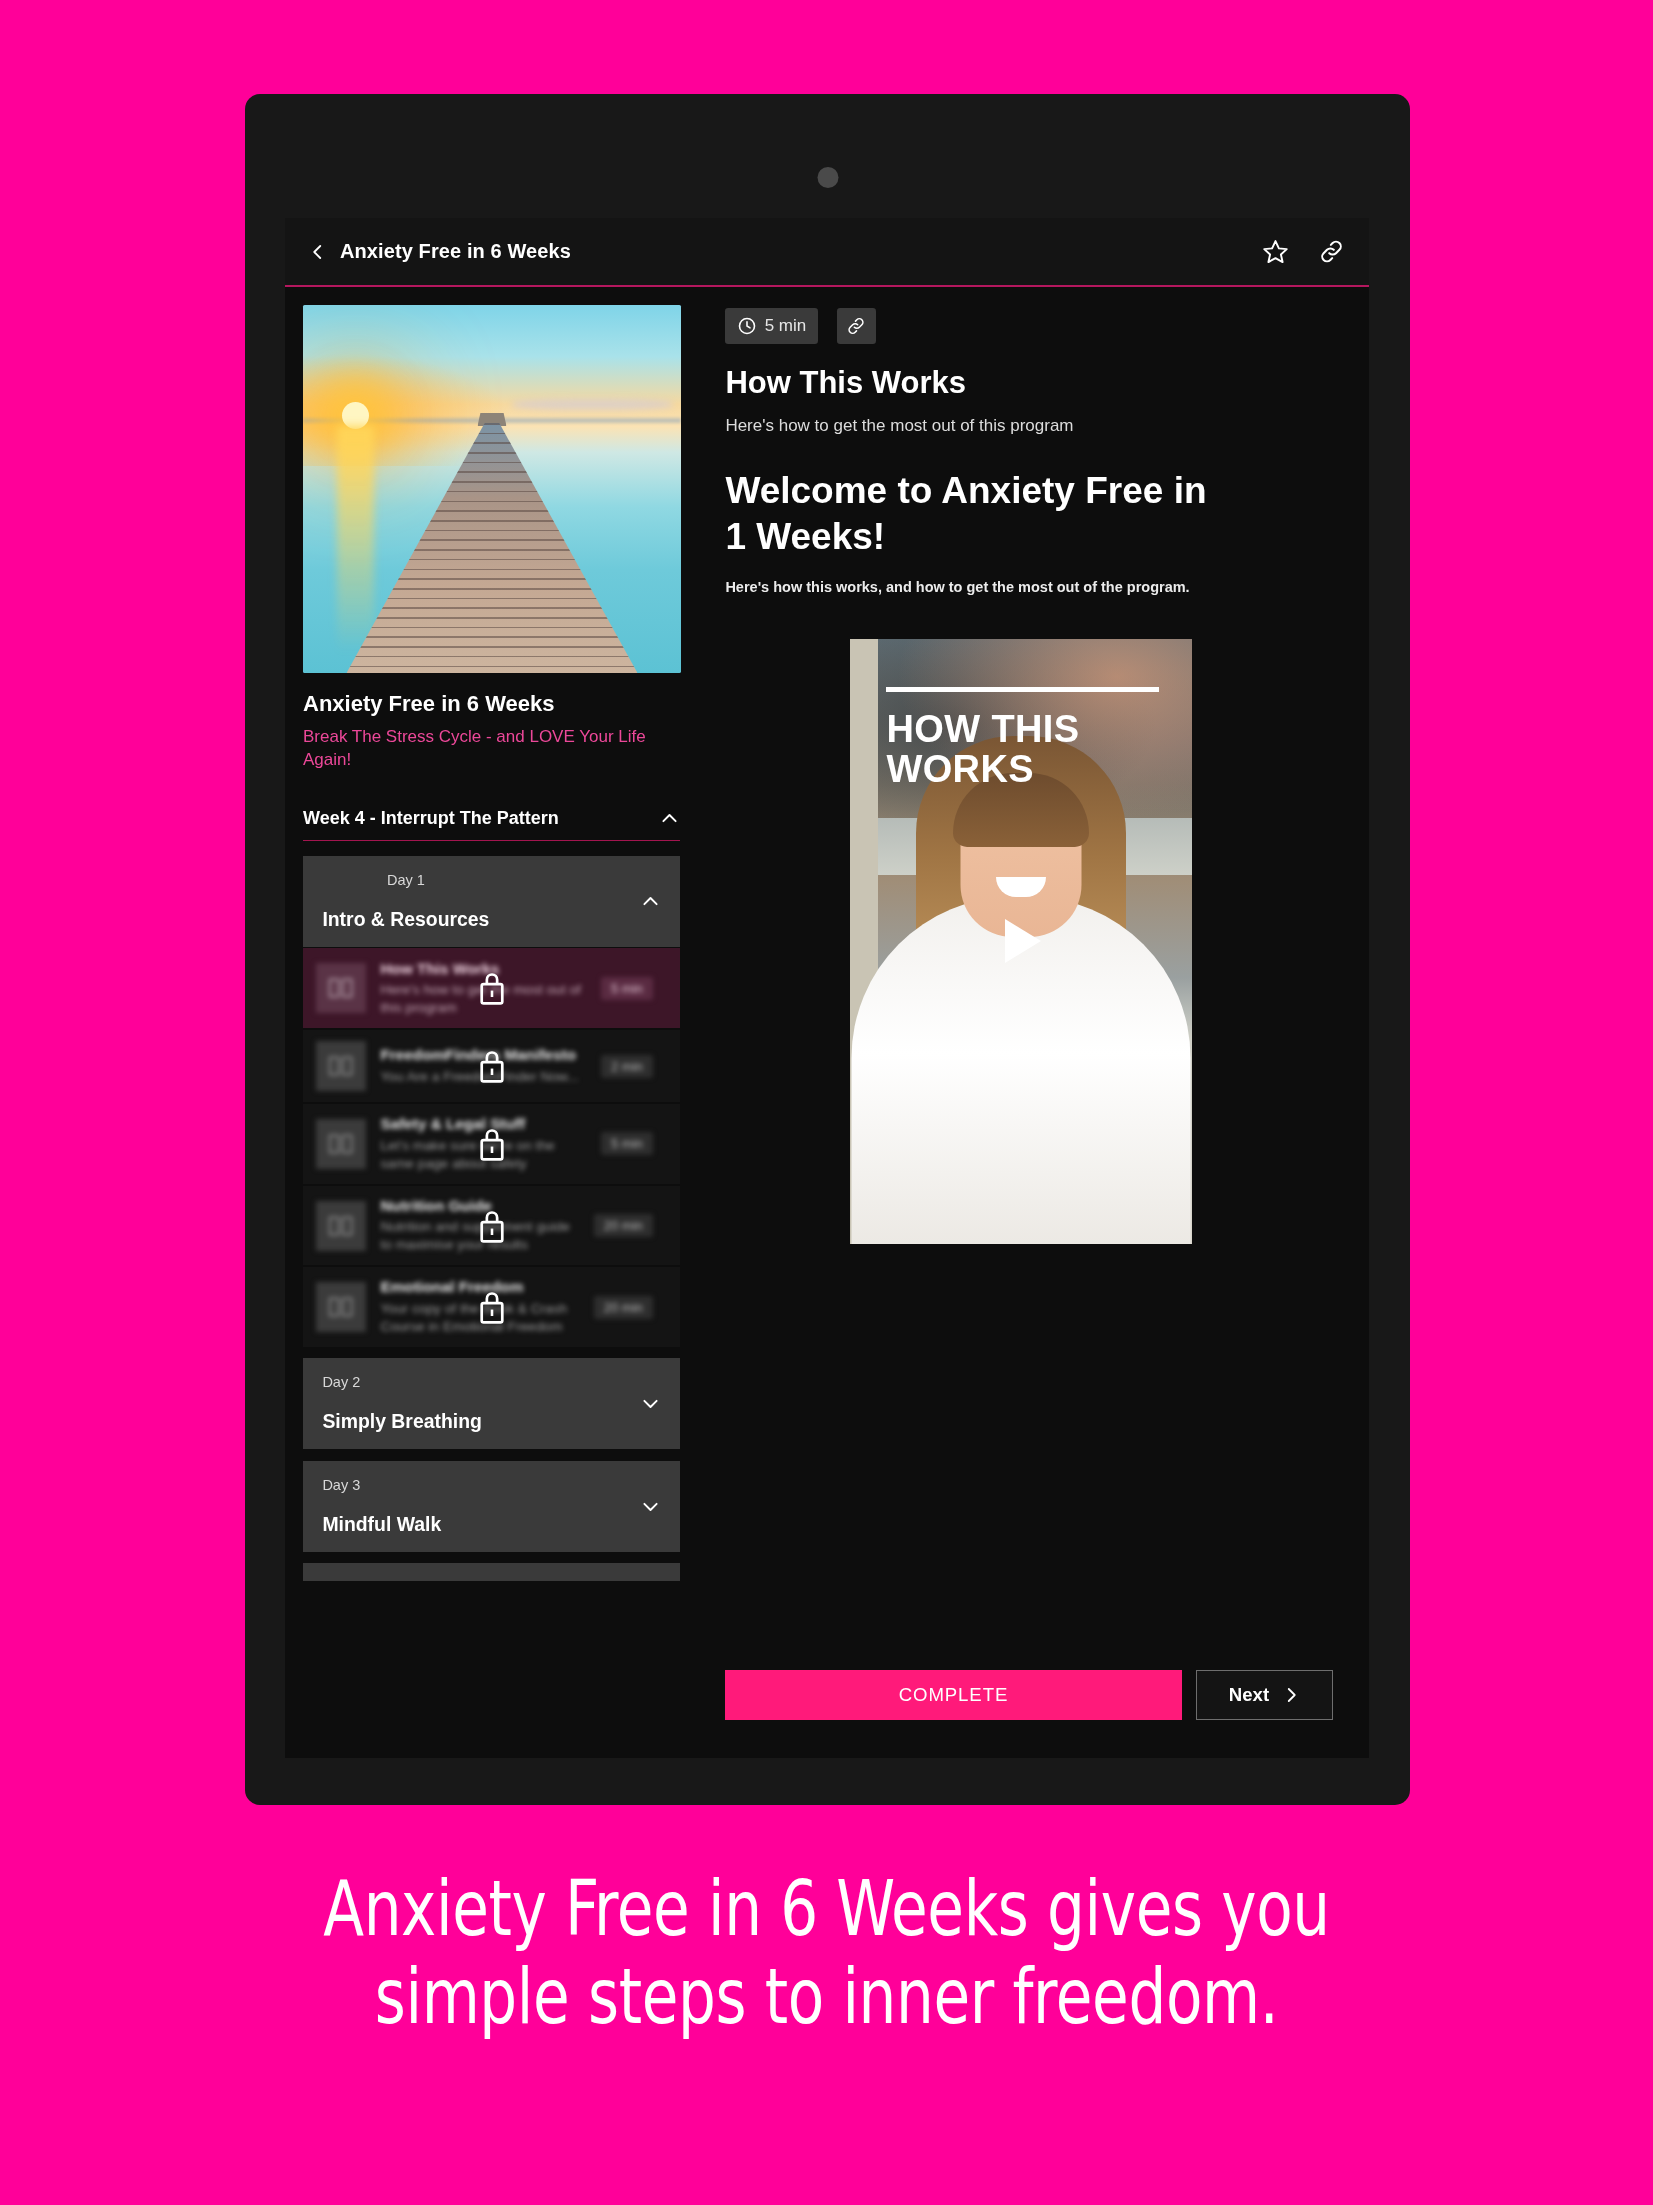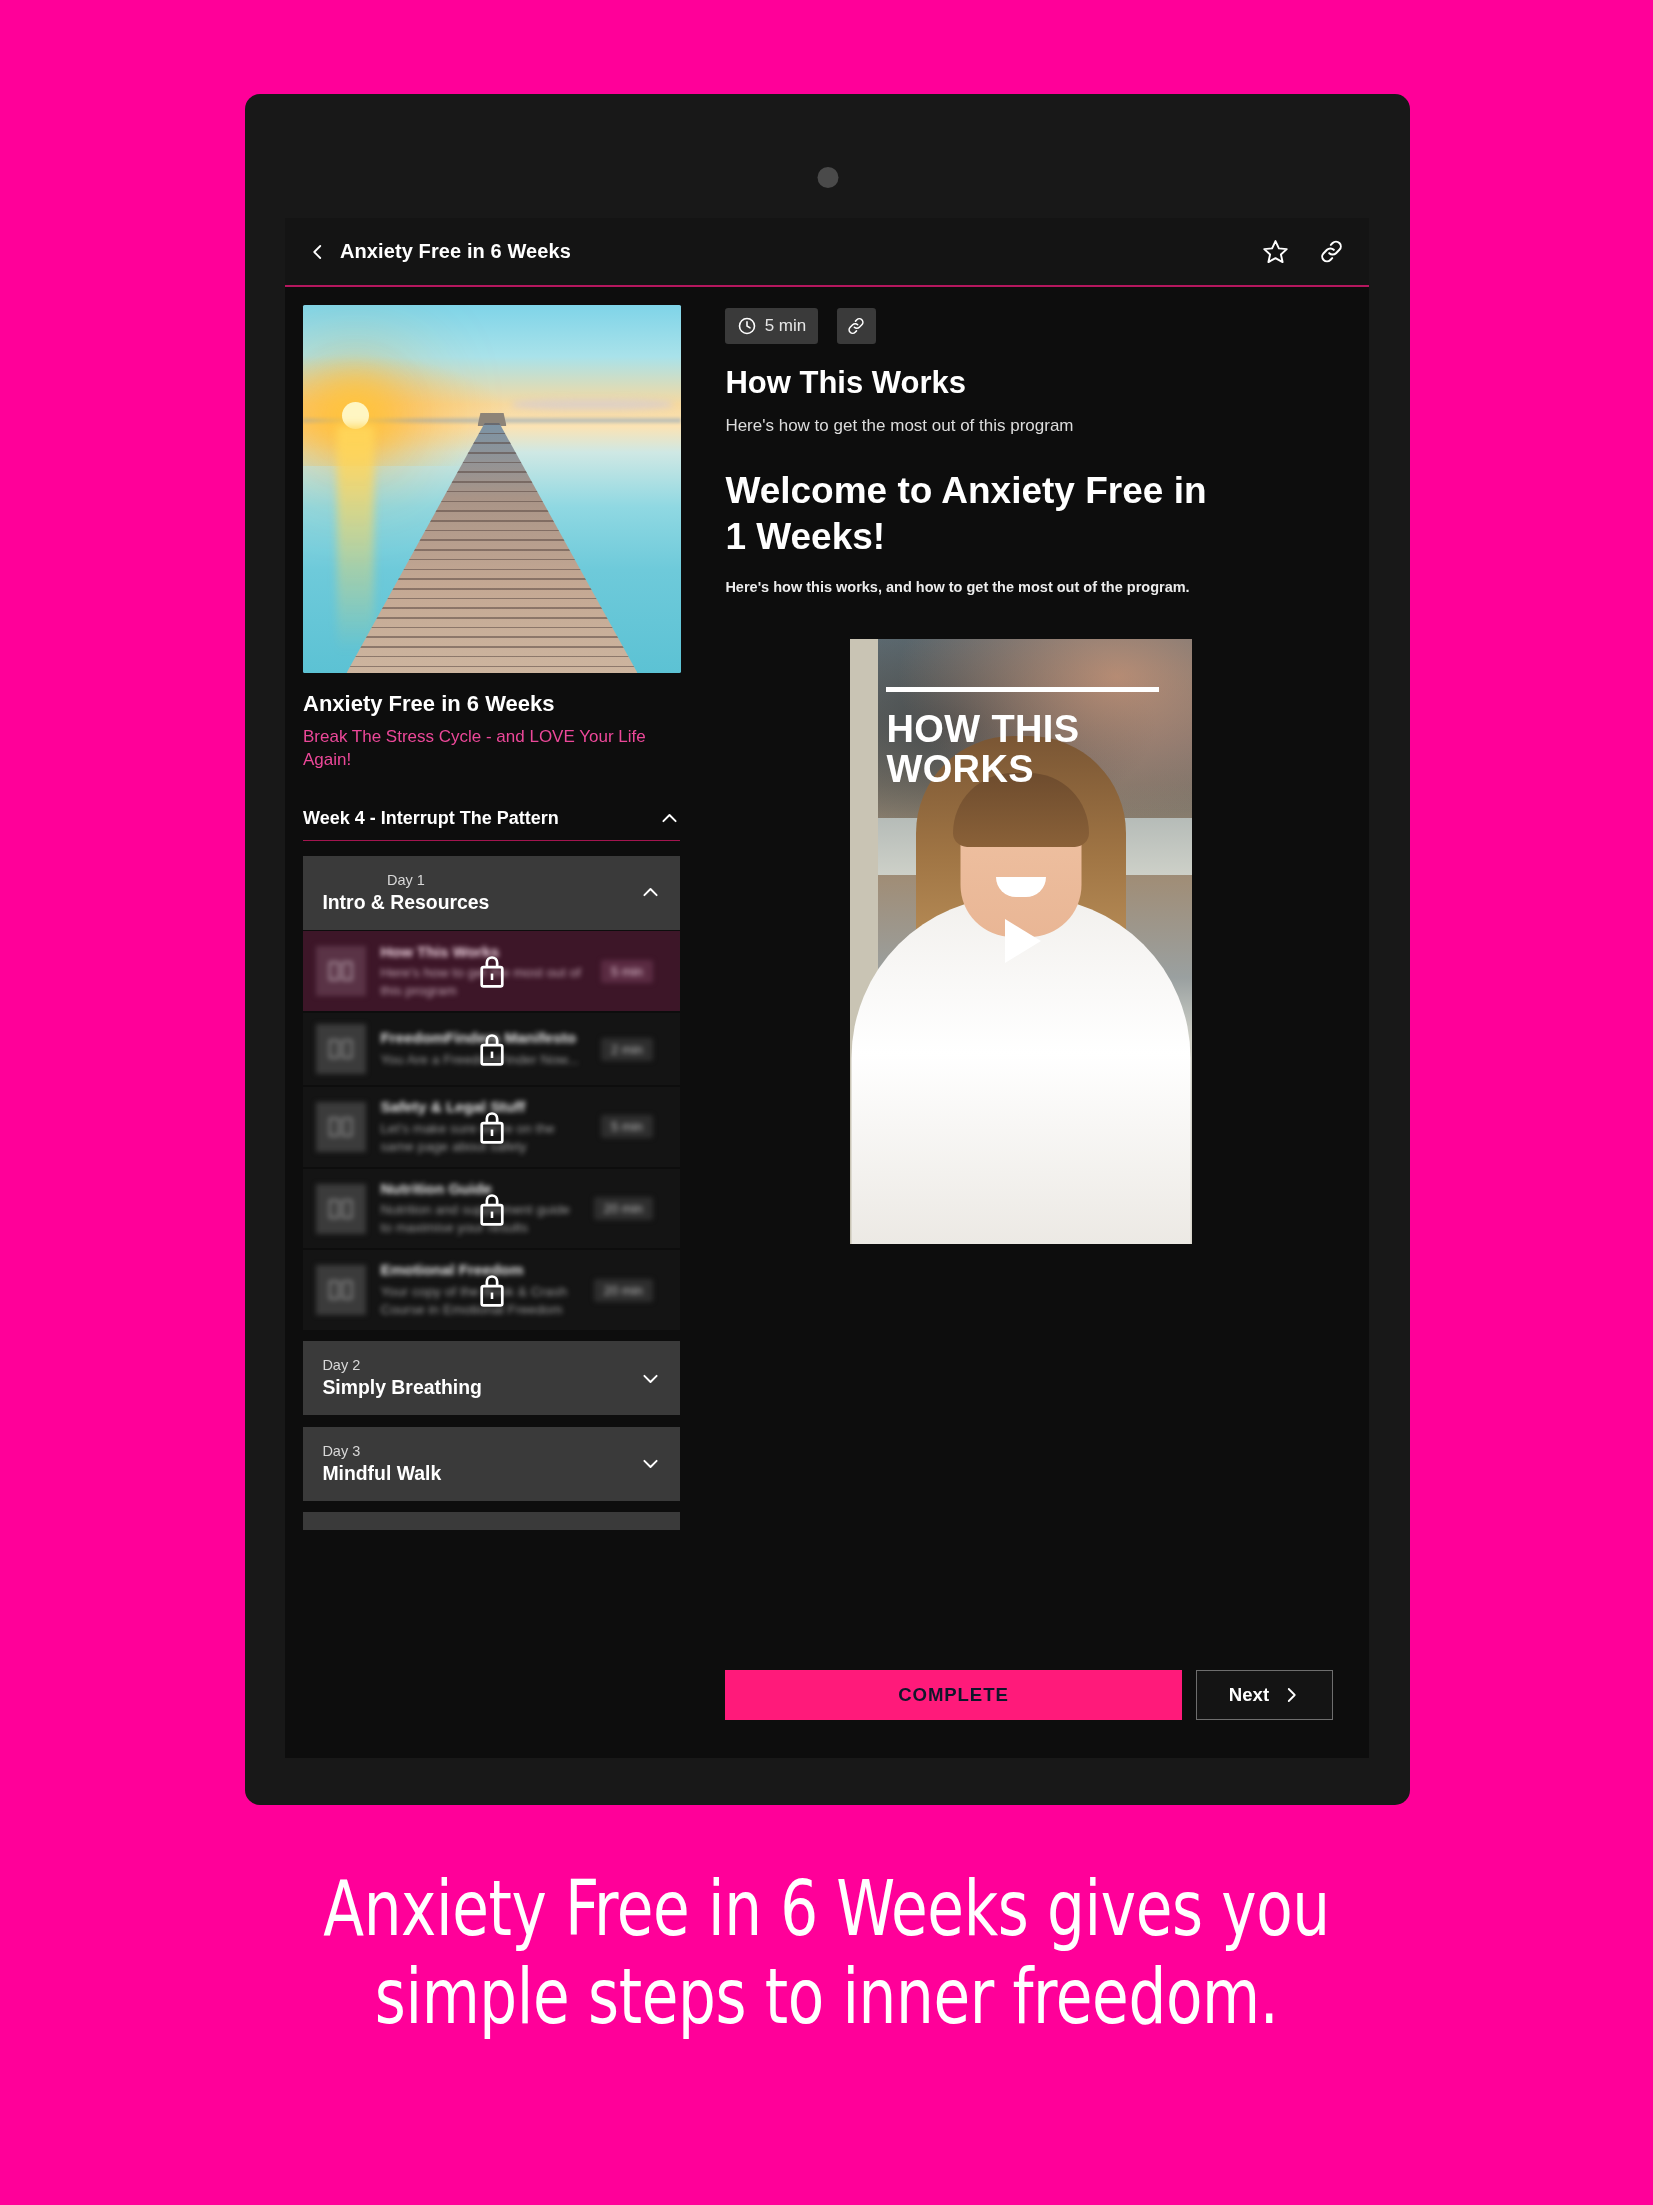--- a/index.html
+++ b/index.html
@@ -126,21 +126,21 @@
   .chev{ width:21px; height:21px; display:block; }
 
   .day-card{
     margin-top:11.3px;
     background:#3a3a3a;
     padding:16px 19.4px;
     display:flex; align-items:center; justify-content:space-between;
   }
   .day-card.first{ margin-top:14.5px;text-align:center; }
   .day-kicker{ color:#d8d8d8; font-size:14.5px; }
-  .day-name{ color:#ffffff; font-size:19.4px; font-weight:bold; margin-top:3px; }
+  .day-name{ color:#ffffff; font-size:19.4px; font-weight:bold; margin-top:20px; }
 
   
   .lesson{
     position:relative;
     display:flex; align-items:center; gap:14.5px;
     padding:11.3px 13px;
     background:#141414;
     margin-top:1.6px;
   }
   .lesson.active{ background:#3d1628; }
@@ -276,22 +276,22 @@
 
   .actions{
     margin-top:auto;
     margin-bottom:36px;
     display:flex; align-items:center; gap:14.5px;
   }
   .btn-complete{
     flex:1;
     height:50px;
     background:#ff1a7a;
-    color:#0f172a;
-    font-size:18.6px; font-weight:bold; letter-spacing:0.9px;
+    color:#ffffff;
+    font-size:18.6px; font-weight:normal; letter-spacing:0.9px;
     display:flex; align-items:center; justify-content:center;
     border:none; cursor:pointer;
     font-family:"Liberation Sans", sans-serif;
   }
   .btn-next{
     width:137px; height:50px;
     background:#141414;
     border:1.6px solid #6e6e6e;
     color:#ffffff; font-size:18.6px; font-weight:bold;
     display:flex; align-items:center; justify-content:center; gap:13px;

